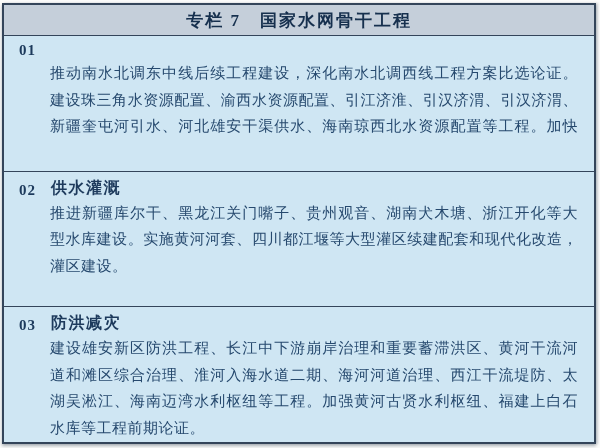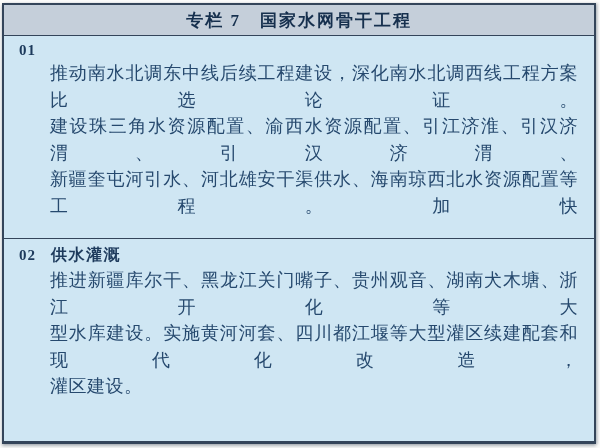--- a/index.html
+++ b/index.html
@@ -42,39 +42,39 @@
     flex-direction: column;
     overflow: hidden;
   }
   .sec {
     flex: 1;
     padding: 4px 16px 0 13px;
     overflow: hidden;
   }
   .sec-head {
     display: flex;
-    align-items: center;
+    align-items: flex-end;
     padding: 2px 0 1px 2px;
   }
   .sec-num {
     font-weight: bold;
     font-size: 15px;
     color: #1d3a5c;
     letter-spacing: 1px;
   }
   .sec-title {
     font-weight: bold;
     font-size: 16px;
     color: #1d3a5c;
     letter-spacing: 1.5px;
     margin-left: 15px;
   }
   .sec-text {
     margin-left: 33px;
-    font-size: 18px;
+    font-size: 15px;
     line-height: 26.5px;
     color: #26496e;
     letter-spacing: 0.5px;
   }
   .line { text-align: justify; text-align-last: justify; }
   .line.last { text-align-last: left; }
   .divider {
     flex: 0 0 0;
     border-top: 1.5px solid #34455a;
   }
@@ -111,16 +111,28 @@
         </div>
         <div class="sec-text">
             <div class="line">推进新疆库尔干、黑龙江关门嘴子、贵州观音、湖南犬木塘、浙江开化等大</div>
             <div class="line">型水库建设。实施黄河河套、四川都江堰等大型灌区续建配套和现代化改造，</div>
             <div class="line last">灌区建设。</div>
           </div>
       </section>
 
       <div class="divider"></div>
 
+      <section class="sec">
+        <div class="sec-head">
+          <span class="sec-num">03</span>
+          <span class="sec-title">防洪减灾</span>
+        </div>
+        <div class="sec-text">
+            <div class="line">建设雄安新区防洪工程、长江中下游崩岸治理和重要蓄滞洪区、黄河干流河</div>
+            <div class="line">道和滩区综合治理、淮河入海水道二期、海河河道治理、西江干流堤防、太</div>
+            <div class="line">湖吴淞江、海南迈湾水利枢纽等工程。加强黄河古贤水利枢纽、福建上白石</div>
+            <div class="line last">水库等工程前期论证。</div>
+          </div>
+      </section>
 
     </div>
   </div>
 </div>
 
 </body></html>

